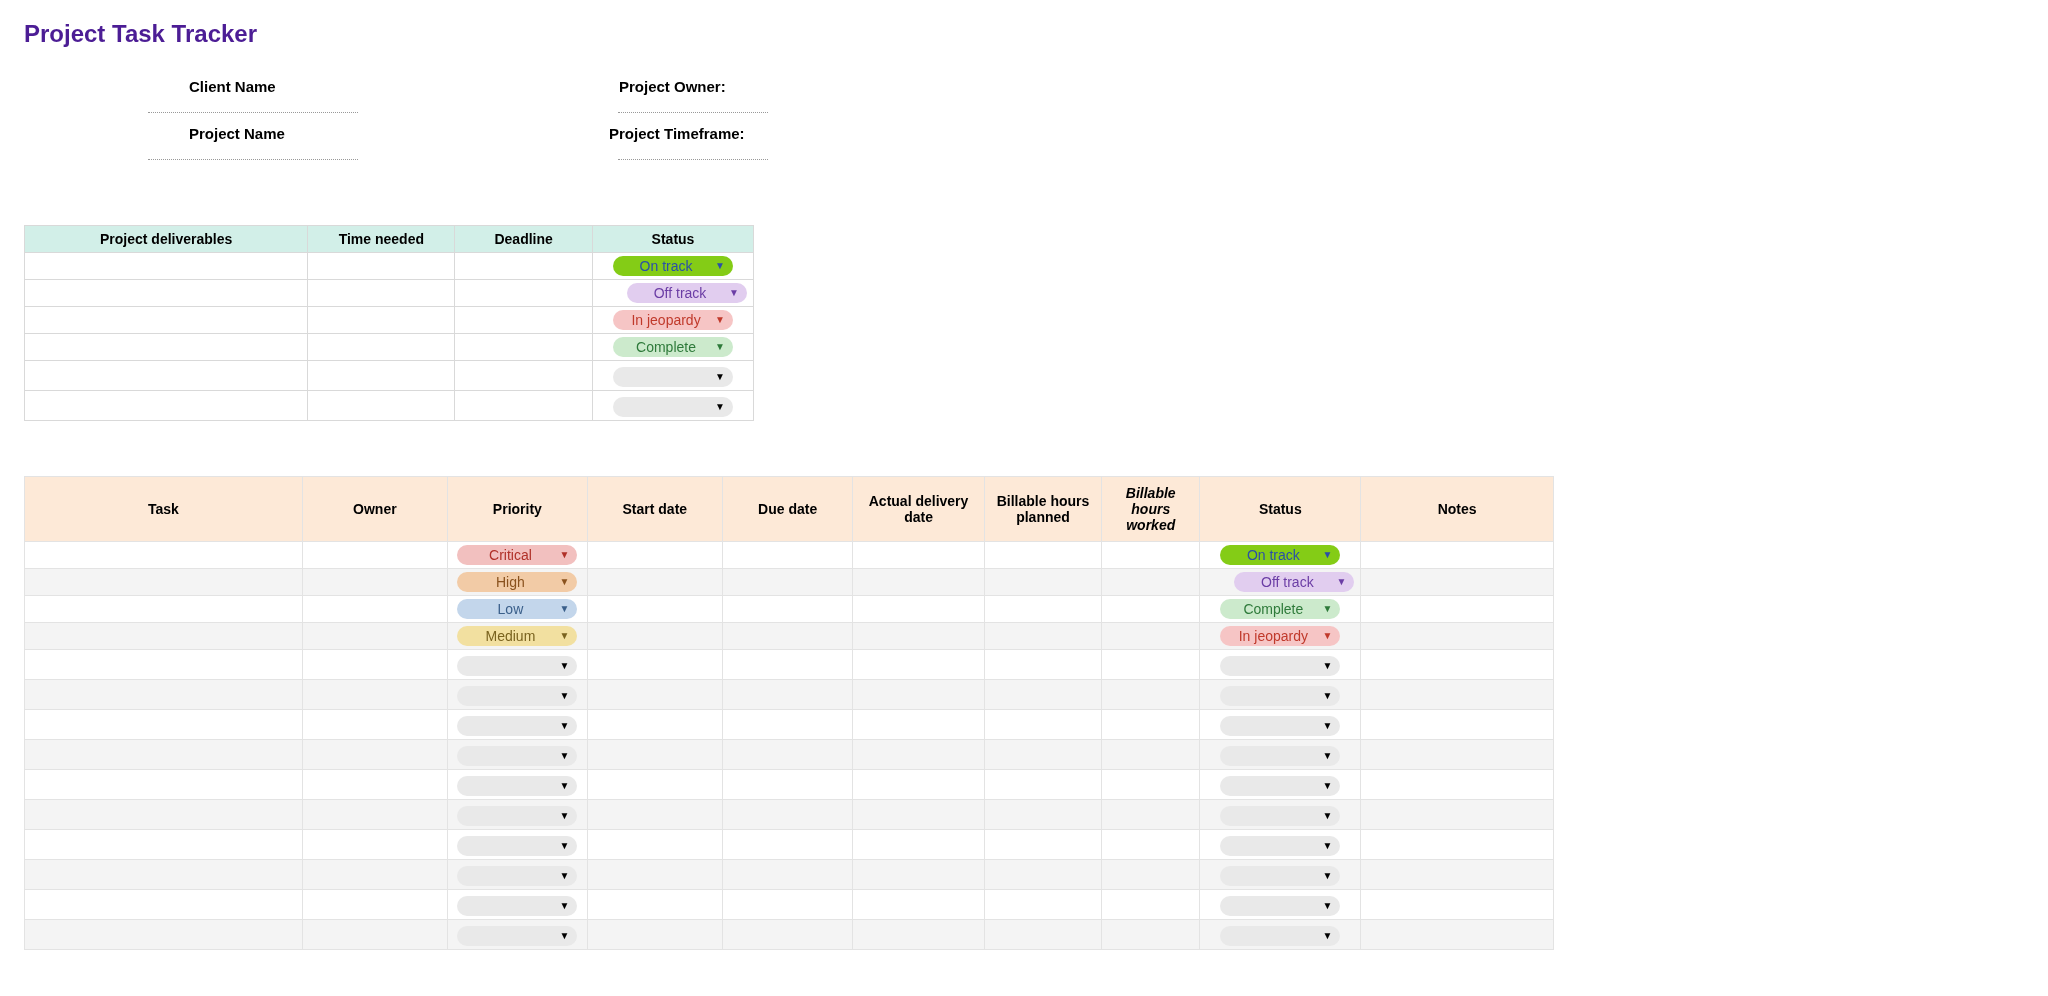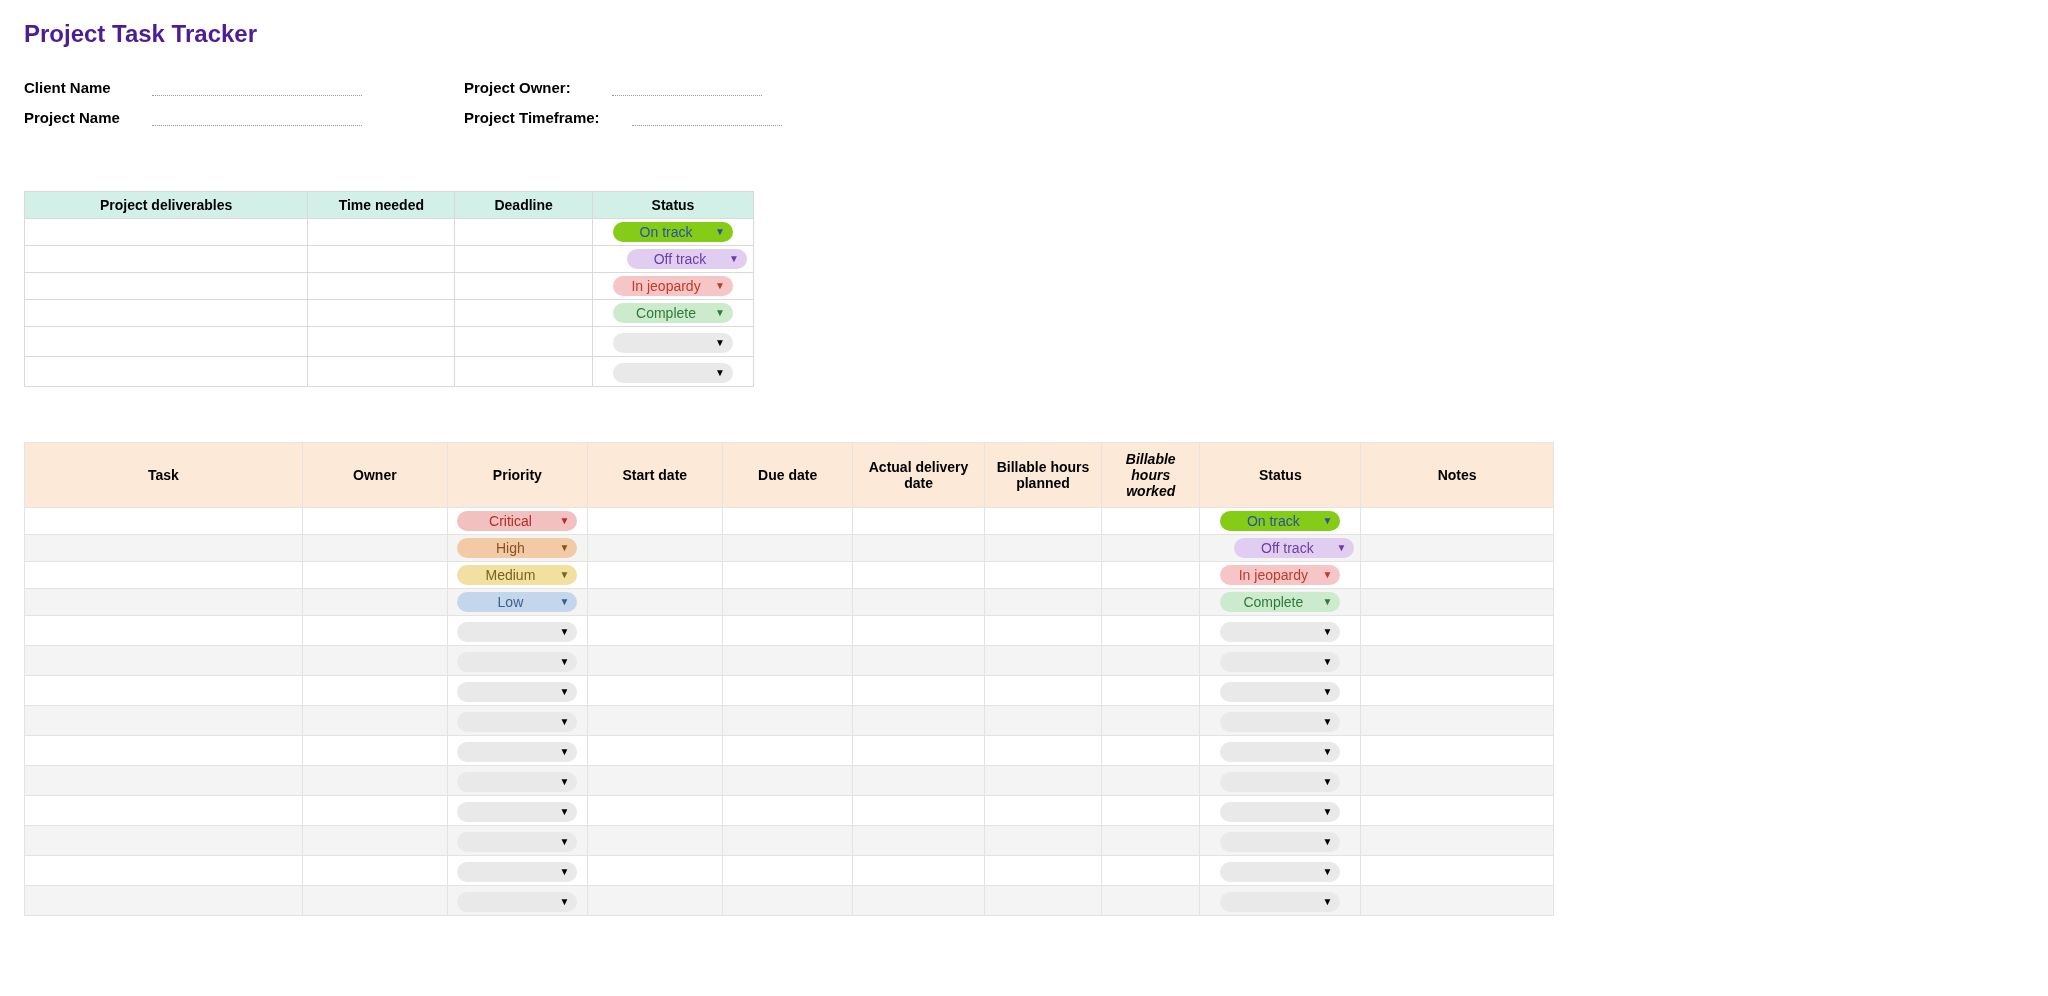--- a/index.html
+++ b/index.html
@@ -14,21 +14,21 @@
     font-weight: 700;
     color: #4c1d95;
     margin-bottom: 30px;
   }
   .meta {
     display: grid;
     grid-template-columns: 440px 440px;
     row-gap: 12px;
     margin-bottom: 65px;
   }
-  .meta-row { display: flex; align-items: center; }
+  .meta-row { display: flex; align-items: center; flex-direction: column; }
   .meta-label {
     font-size: 15px;
     font-weight: 700;
     min-width: 110px;
   }
   .meta-field {
     margin-left: 18px;
     width: 210px;
     border-bottom: 1px dotted #999;
     height: 18px;
@@ -262,56 +262,56 @@
         <td></td>
         <td><span class="chip chip-offtrack">
             <span class="label">Off track</span>
             <span class="caret">▼</span>
           </span></td>
         <td></td>
       </tr>
       <tr>
         <td></td>
         <td></td>
+        <td><span class="chip chip-low">
+            <span class="label">Low</span>
+            <span class="caret">▼</span>
+          </span></td>
+        <td></td>
+        <td></td>
+        <td></td>
+        <td></td>
+        <td></td>
+        <td><span class="chip chip-complete">
+            <span class="label">Complete</span>
+            <span class="caret">▼</span>
+          </span></td>
+        <td></td>
+      </tr>
+      <tr>
+        <td></td>
+        <td></td>
         <td><span class="chip chip-medium">
             <span class="label">Medium</span>
             <span class="caret">▼</span>
           </span></td>
         <td></td>
         <td></td>
         <td></td>
         <td></td>
         <td></td>
         <td><span class="chip chip-jeopardy">
             <span class="label">In jeopardy</span>
             <span class="caret">▼</span>
           </span></td>
         <td></td>
       </tr>
       <tr>
         <td></td>
         <td></td>
-        <td><span class="chip chip-low">
-            <span class="label">Low</span>
-            <span class="caret">▼</span>
-          </span></td>
-        <td></td>
-        <td></td>
-        <td></td>
-        <td></td>
-        <td></td>
-        <td><span class="chip chip-complete">
-            <span class="label">Complete</span>
-            <span class="caret">▼</span>
-          </span></td>
-        <td></td>
-      </tr>
-      <tr>
-        <td></td>
-        <td></td>
         <td><span class="chip chip-empty">
             <span class="label"></span>
             <span class="caret">▼</span>
           </span></td>
         <td></td>
         <td></td>
         <td></td>
         <td></td>
         <td></td>
         <td><span class="chip chip-empty">

